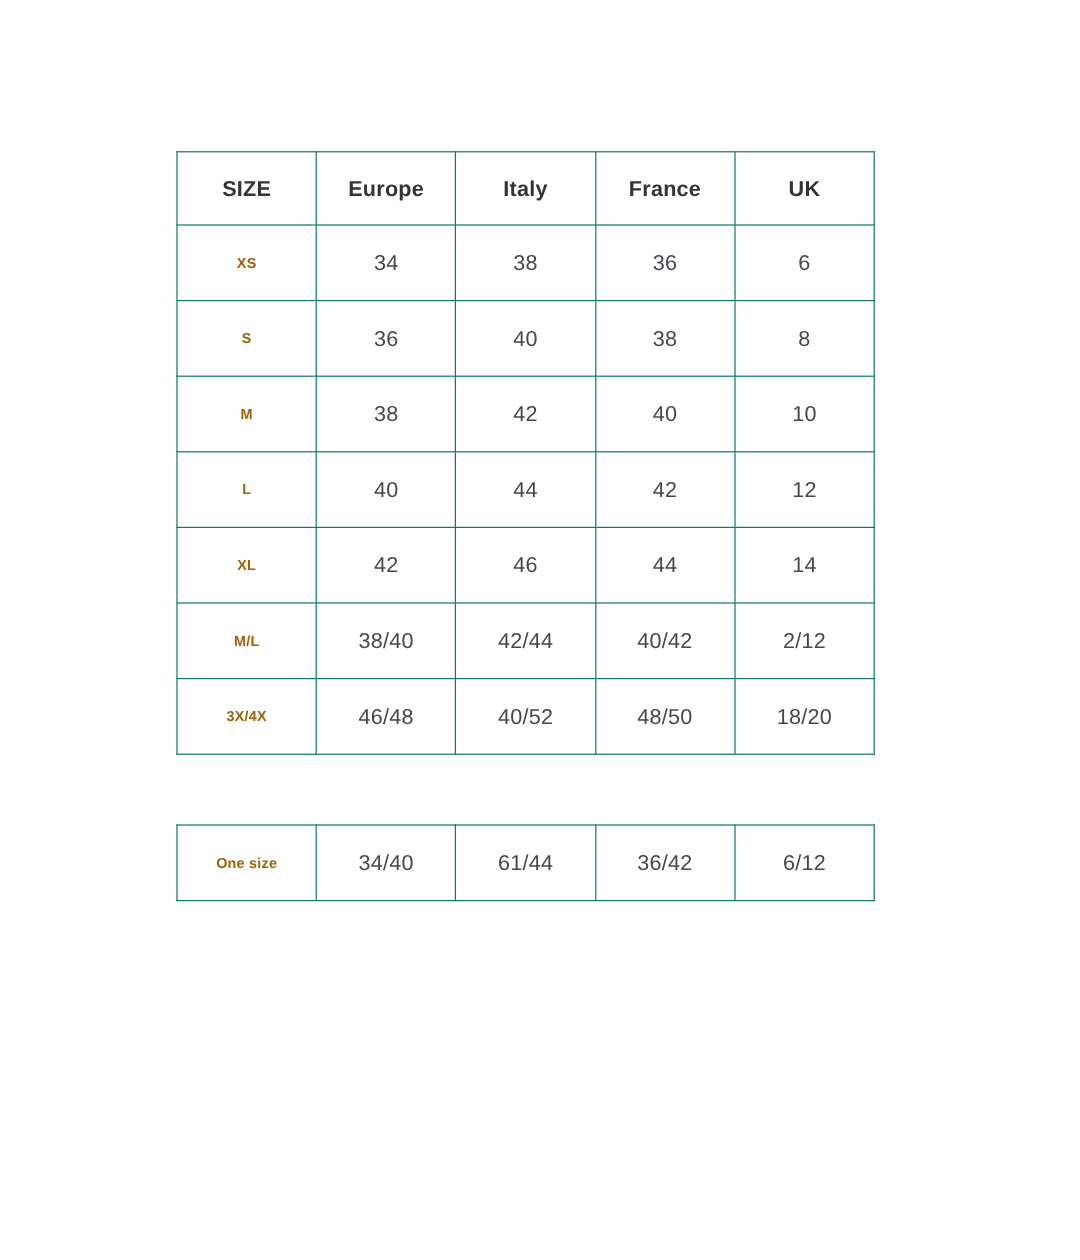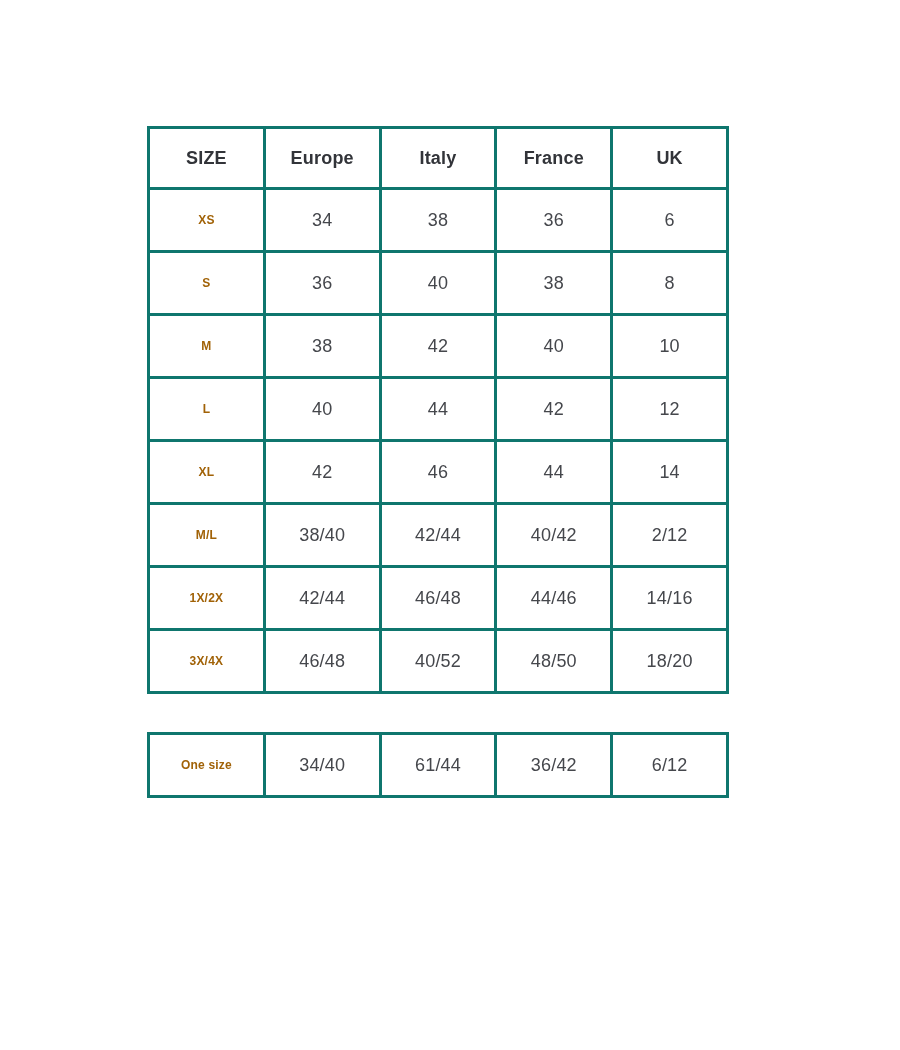--- a/index.html
+++ b/index.html
@@ -22,21 +22,21 @@
   }
   table.size-table {
     border-collapse: collapse;
     table-layout: fixed;
     width: 582px;
     background: #ffffff;
   }
   table.size-table col { width: 20%; }
   table.size-table th,
   table.size-table td {
-    border: 3px solid #0f766e;
+    border: 1px solid #0f766e;
     text-align: center;
     vertical-align: middle;
     padding: 0;
     letter-spacing: 0.2px;
   }
   
   table.size-table thead tr { height: 61px; }
   table.size-table thead th {
     font-size: 18px;
     font-weight: 700;
@@ -47,21 +47,21 @@
   table.size-table tbody th {
     font-size: 12px;
     font-weight: 700;
     color: #a16207;
   }
   table.size-table tbody td {
     font-size: 18px;
     font-weight: 400;
     color: #45474c;
   }
-  table.size-table.secondary { margin-top: 38px; }
+  table.size-table.secondary { margin-top: 58px; }
 </style>
 </head>
 <body>
 
 <div class="tables-wrap">
 
   <table class="size-table">
     <colgroup>
         <col>
         <col>
@@ -115,27 +115,20 @@
         <td>14</td>
       </tr>
       <tr>
         <th>M/L</th>
         <td>38/40</td>
         <td>42/44</td>
         <td>40/42</td>
         <td>2/12</td>
       </tr>
       <tr>
-        <th>1X/2X</th>
-        <td>42/44</td>
-        <td>46/48</td>
-        <td>44/46</td>
-        <td>14/16</td>
-      </tr>
-      <tr>
         <th>3X/4X</th>
         <td>46/48</td>
         <td>40/52</td>
         <td>48/50</td>
         <td>18/20</td>
       </tr>
     </tbody>
   </table>
 
   <table class="size-table secondary">

